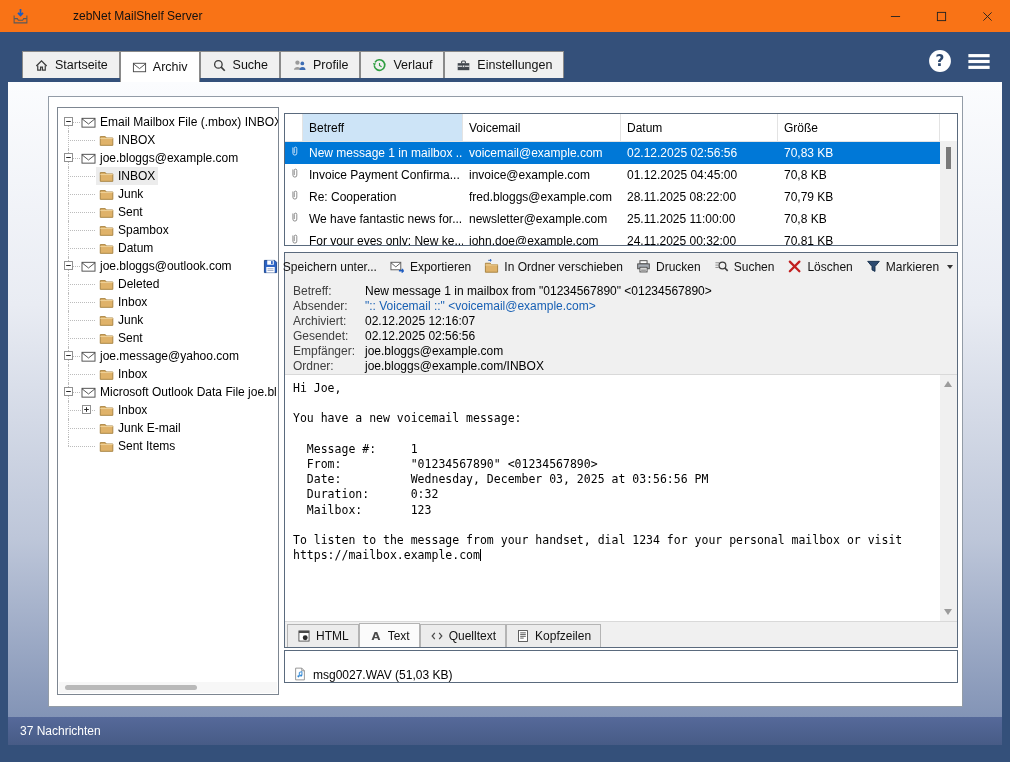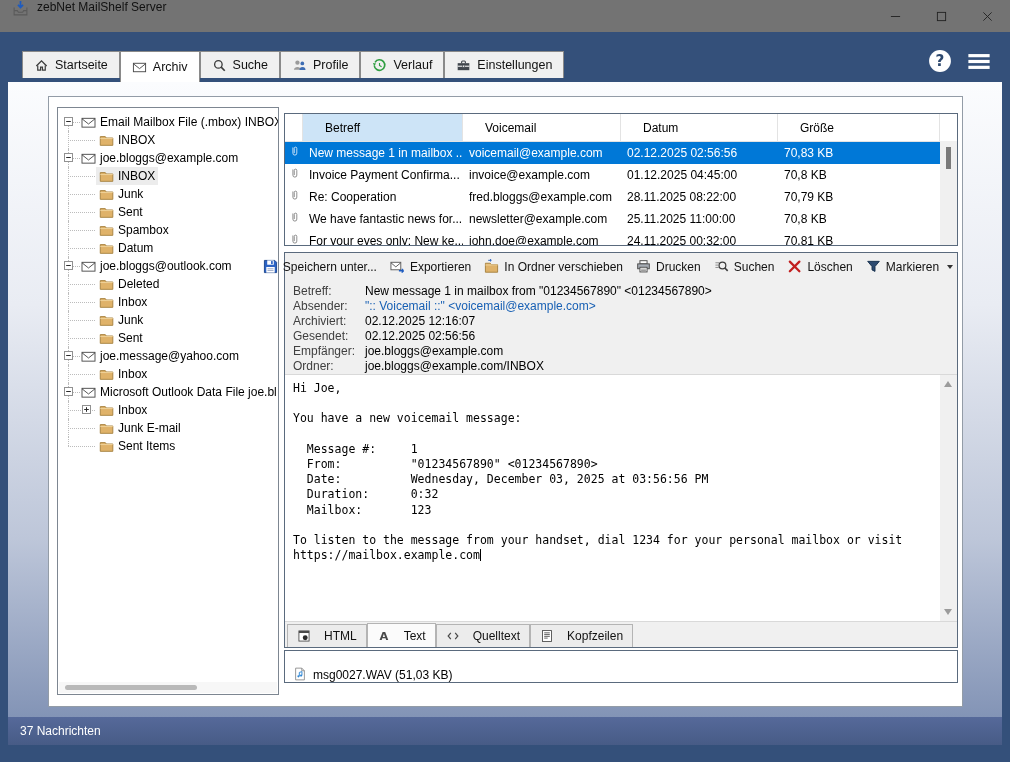--- a/index.html
+++ b/index.html
@@ -1,21 +1,21 @@
 <!DOCTYPE html>
 <html><head>
 <meta charset="utf-8">
 <style>
   html,body{margin:0;padding:0;}
   body{width:1010px;height:762px;font-family:"Liberation Sans",sans-serif;}
   .window{position:relative;width:1010px;height:762px;background:#34507a;overflow:hidden;}
 
   
-  .titlebar{position:absolute;left:0;top:0;width:100%;height:32px;background:#737373;
-    display:flex;padding-left:12px;box-sizing:border-box;}
+  .titlebar{position:absolute;left:0;top:0;width:100%;height:32px;background:#f97316;
+    display:flex;align-items:center;padding-left:12px;box-sizing:border-box;gap:36px;}
   .titlebar .ic.app{width:17px;height:17px;margin-right:8px;}
   .title{font-size:12px;color:#111;}
   .winbtns{position:absolute;right:0;top:0;height:32px;display:flex;}
   .winbtn{width:46px;height:32px;display:flex;align-items:center;justify-content:center;}
   .winbtn .ic{width:11px;height:11px;}
 
   
   .navband{position:absolute;left:0;top:32px;width:100%;height:50px;}
   .tabs{position:absolute;left:22px;bottom:0;display:flex;align-items:flex-start;}
   .tab{height:27px;display:flex;align-items:center;gap:6px;padding:0 11px;background:#f0f0f0;
@@ -51,21 +51,21 @@
   .node .ic{width:15px;height:13px;flex:none;}
   .tree-row.selected .node{background:#ececec;}
   .hscroll{position:absolute;left:1px;right:1px;bottom:1px;height:11px;background:#f7f7f7;}
   .hthumb{position:absolute;left:6px;top:3px;width:132px;height:5px;background:#b9b9b9;border-radius:3px;}
 
   
   .list-panel{position:absolute;left:235px;top:16px;width:674px;height:133px;border:1px solid #5a6a7d;
     background:#fff;box-sizing:border-box;overflow:hidden;}
   .list-header{display:grid;grid-template-columns:18px 160px 158px 157px 1fr;height:27px;margin-right:17px;
     border-bottom:1px solid #e3e3e3;}
-  .hcell{display:flex;align-items:center;padding-left:22px;font-size:12px;color:#000;
+  .hcell{display:flex;align-items:center;padding-left:6px;font-size:12px;color:#000;
     border-right:1px solid #e3e3e3;box-sizing:border-box;cursor:default;}
   .hcell.icon-col{padding:0;}
   .hcell.sorted{background:#cde4f7;}
   .lrow{display:grid;grid-template-columns:18px 160px 158px 157px 1fr;height:22px;font-size:12px;
     color:#000;align-items:center;margin-right:17px;cursor:default;}
   .lrow .cell{padding-left:6px;overflow:hidden;white-space:nowrap;}
   .lrow .pc{width:12px;height:15px;margin-left:4px;color:#767676;}
   .lrow.selected{background:#0078d7;color:#fff;}
   .lrow.selected .pc{color:#e8f1fb;}
   .vscroll{position:absolute;top:27px;right:0;bottom:0;width:17px;background:#f0f0f0;}
@@ -89,21 +89,21 @@
   .body-wrap{position:absolute;left:0;top:121px;right:0;bottom:25px;background:#fff;
     border-top:1px solid #d9d9d9;border-bottom:1px solid #d9d9d9;overflow:hidden;}
   .body-text{position:absolute;left:8px;top:6px;right:24px;bottom:0;
     font-family:"DejaVu Sans Mono",monospace;font-size:11.5px;line-height:15.2px;white-space:pre;color:#000;}
   .caret{display:inline-block;width:1px;height:12px;background:#000;vertical-align:-2px;}
   .body-scroll{position:absolute;right:0;top:0;bottom:0;width:17px;background:#f0f0f0;}
   .sarrow{position:absolute;left:4px;width:0;height:0;border-left:4.5px solid transparent;border-right:4.5px solid transparent;}
   .sarrow.up{top:6px;border-bottom:6px solid #9b9b9b;}
   .sarrow.down{bottom:6px;border-top:6px solid #9b9b9b;}
   .view-tabs{position:absolute;left:2px;bottom:0;height:25px;display:flex;align-items:flex-end;}
-  .vtab{display:flex;align-items:center;gap:13px;height:23px;padding:0 9px;background:#ececec;
+  .vtab{display:flex;align-items:center;gap:5px;height:23px;padding:0 9px;background:#ececec;
     border:1px solid #b4b4b4;border-bottom:none;font-size:12px;color:#111;box-sizing:border-box;cursor:default;}
   .vtab.active{background:#fbfbfb;height:24px;}
   .vtab .ic{width:14px;height:14px;}
 
   
   .attach-panel{position:absolute;left:235px;top:553px;width:674px;height:33px;border:1px solid #5a6a7d;
     background:#fff;box-sizing:border-box;display:flex;align-items:flex-end;padding:0 8px;gap:6px;font-size:12px;}
   .attach-panel .ic.att{width:14px;height:16px;}
 
   

